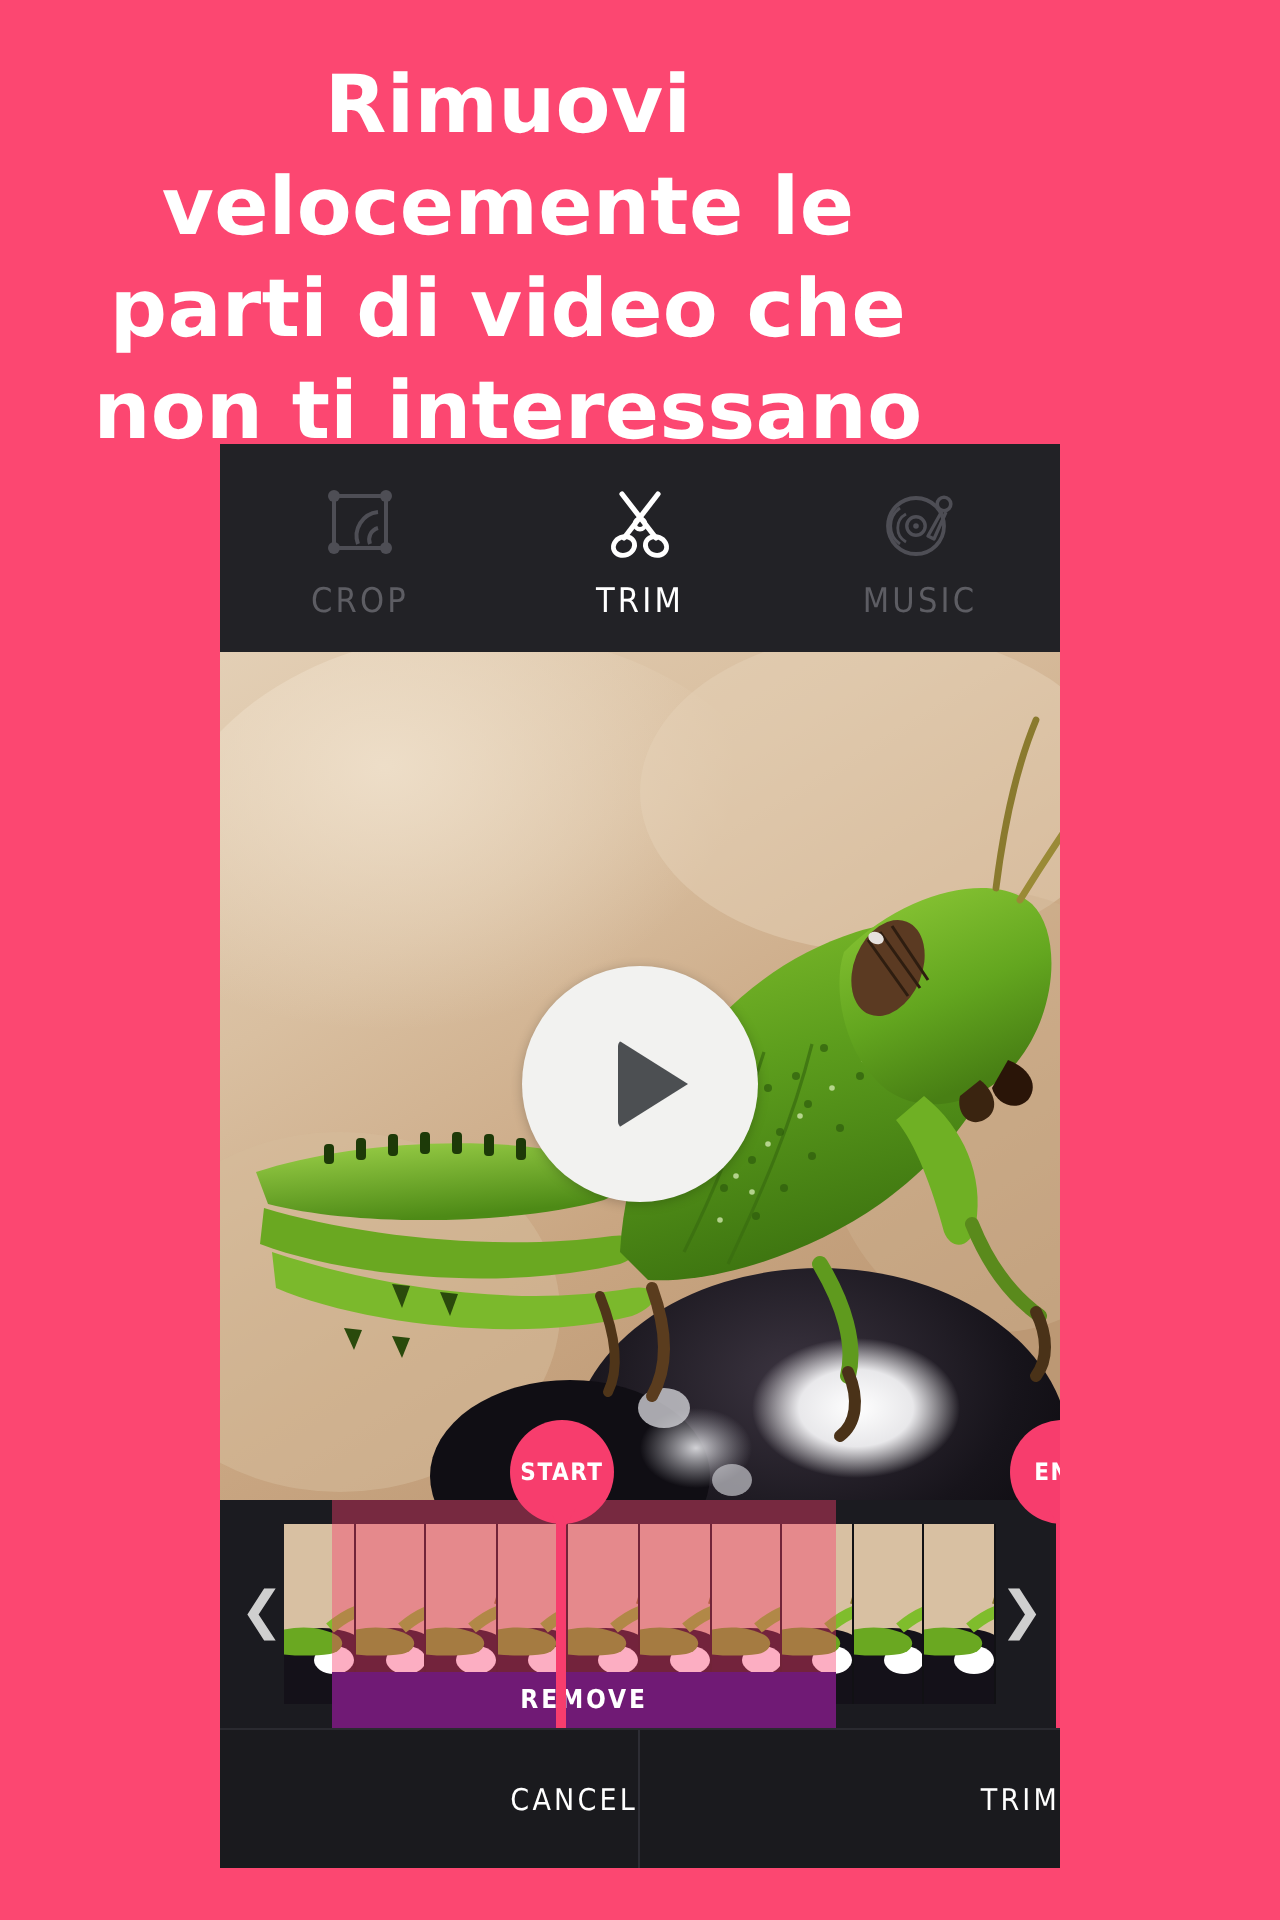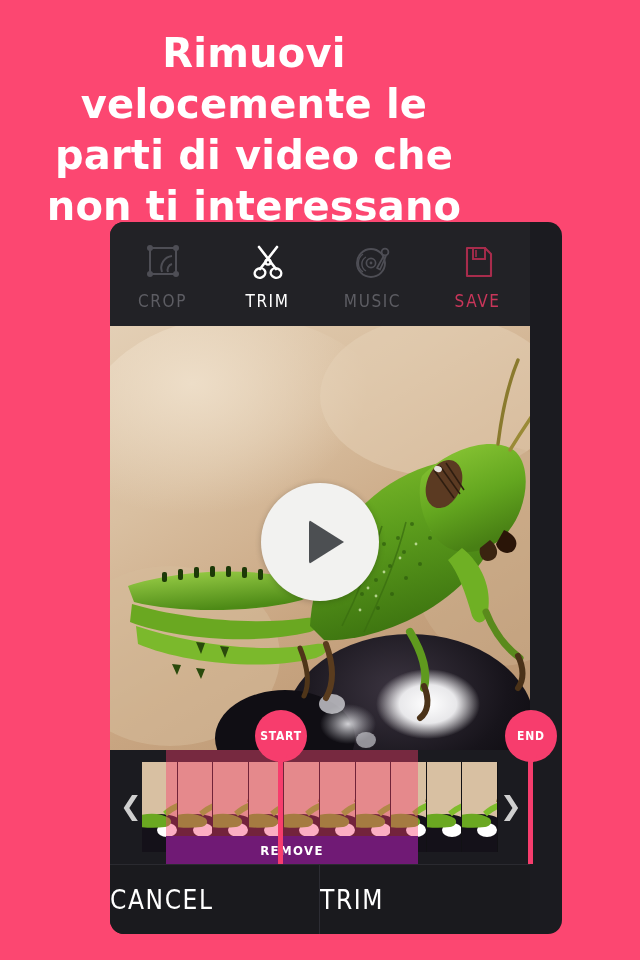--- a/index.html
+++ b/index.html
@@ -22,24 +22,23 @@
     font-weight: 600;
     line-height: 51px;
     letter-spacing: 0.2px;
     padding: 0 28px;
   }
 
   
   .app-frame {
     position: absolute;
     left: 110px; top: 222px;
-    width: 452px; height: 712px;
+    width: 420px; height: 712px;
     background: #1b1b20;
     overflow: hidden;
-    border-radius: 14px;
   }
 
   
   .toolbar {
     position: absolute; left: 0; top: 0;
     width: 420px; height: 104px;
     background: #222226;
     display: flex;
   }
   .tool {
@@ -180,24 +179,24 @@
   
   .actionbar {
     position: absolute; left: 0; bottom: 0;
     width: 420px; height: 70px;
     background: #1a1a1e;
     display: flex;
     border-top: 1px solid #2a2a30;
   }
   .action {
     flex: 1 1 33.333%;
-    display: flex; align-items: center; justify-content: flex-start;
+    display: flex; align-items: center; justify-content: flex-end;
     color: #ffffff;
     font-family: "DejaVu Sans Condensed", "Liberation Sans Narrow", "Liberation Sans", sans-serif;
-    font-size: 26px; letter-spacing: 1.6px;
+    font-size: 15px; letter-spacing: 1.6px;
     border-right: 1px solid #2d2d34;
     position: relative;
     overflow: hidden;
   }
   .action:last-child { border-right: none; }
   .action.done-bg::before {
     content: "";
     position: absolute;
     left: 50%; top: 50%;
     width: 58px; height: 58px;
@@ -247,28 +246,20 @@
         <circle cx="20" cy="21" r="4.6" fill="none" stroke="#4e4e55" stroke-width="1.7"></circle>
         <circle cx="20" cy="21" r="1.4" fill="#4e4e55"></circle>
         <path d="M12 30 A11 11 0 0 1 12 12" fill="none" stroke="#4e4e55" stroke-width="1.4"></path>
         <path d="M15 29 A8 8 0 0 1 15 15" fill="none" stroke="#4e4e55" stroke-width="1.4"></path>
         <circle cx="34" cy="10" r="3.4" fill="none" stroke="#4e4e55" stroke-width="1.8"></circle>
         <path d="M33 13.5 L26 26 L29 27.5 L35 14" fill="none" stroke="#4e4e55" stroke-width="1.7" stroke-linejoin="round"></path>
       </svg>
       <div class="tlabel">MUSIC</div>
     </div>
 
-    <div class="tool accent">
-      <svg class="ticon" viewBox="0 0 44 42">
-        <path d="M11 6 h18 l6 6 v22 h-24 z" fill="none" stroke="#a82c4c" stroke-width="2.1" stroke-linejoin="round"></path>
-        <rect x="17" y="6" width="12" height="11" fill="none" stroke="#a82c4c" stroke-width="1.9"></rect>
-        <line x1="20" y1="8" x2="20" y2="15" stroke="#a82c4c" stroke-width="1.6"></line>
-      </svg>
-      <div class="tlabel">SAVE</div>
-    </div>
   </div>
 
   <div class="preview">
     <svg width="420" height="424" viewBox="0 0 420 424">
       <defs>
         <linearGradient id="bgGrad" x1="0" y1="0" x2="0.6" y2="1">
           <stop offset="0%" stop-color="#e3cfb5"></stop>
           <stop offset="35%" stop-color="#d9bfa0"></stop>
           <stop offset="70%" stop-color="#c9a682"></stop>
           <stop offset="100%" stop-color="#bc9874"></stop>

